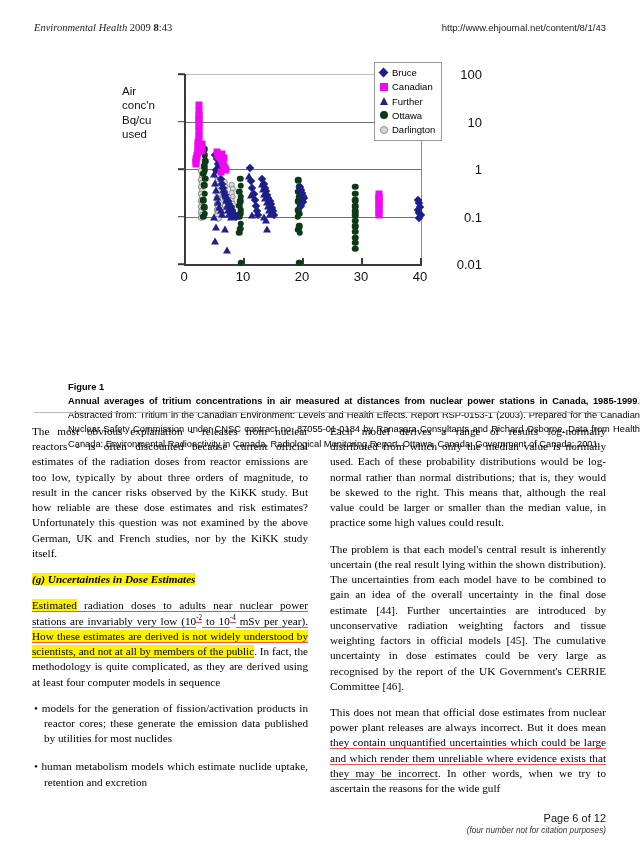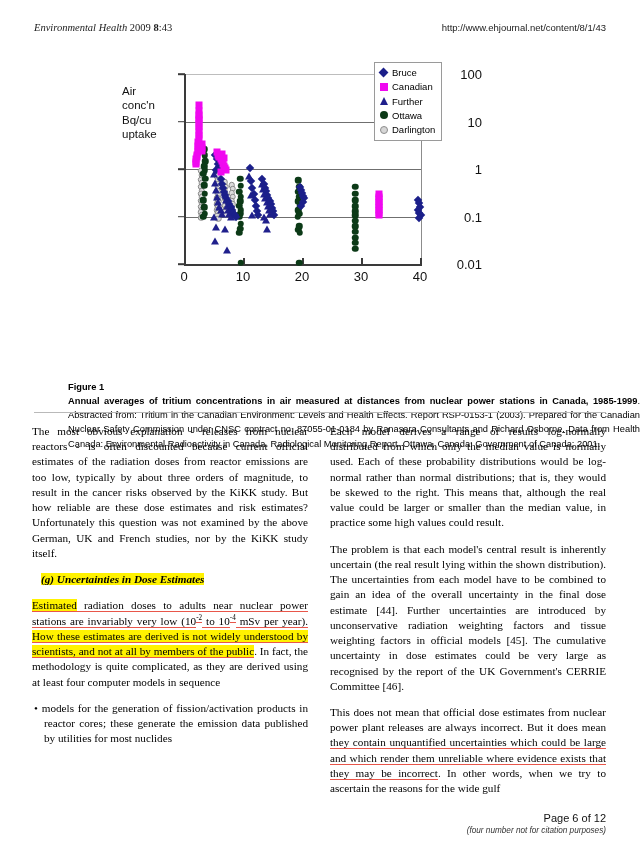--- a/index.html
+++ b/index.html
@@ -101,21 +101,21 @@
   
   .col { position:absolute; top:424px; width:276px; font-size:11.2px; line-height:1.36; text-align:justify; }
   .col-left { left:32px; }
   .col-right { left:330px; }
   .col p { margin:0 0 11px 0; }
   .col p.bullet { padding-left:12px; text-indent:-10px; margin-bottom:13px; }
   .col-right p.bullet { padding-left:22px; text-indent:-10px; }
 
   .sec-head {
     font-weight:bold; font-style:italic; font-size:11.2px;
-    background:#fff200; display:inline; margin:9px;
+    background:#fff200; display:inline; margin:0;
   }
   .sec-head-wrap { margin:0 0 1px 0; }
 
   .hl { background:#fff200; box-decoration-break:clone; -webkit-box-decoration-break:clone; }
   .ul-red {
     border-bottom:1.1px solid #e8564a;
     box-decoration-break:clone; -webkit-box-decoration-break:clone;
   }
   sup { font-size:0.64em; vertical-align:super; line-height:0; }
 
@@ -139,21 +139,21 @@
   <div class="url">http://www.ehjournal.net/content/8/1/43</div>
 </div>
 
 <div class="figure-block">
   <div class="chart-wrap">
 
     <div class="ylabel-block">
       <div>Air</div>
       <div>conc'n</div>
       <div>Bq/cu</div>
-      <div>uptake</div>
+      <div>used</div>
     </div>
 
     <div id="grid-layer">
         <div class="gridline" style="top: 154.5px;"></div>
         <div class="gridline" style="top: 107px;"></div>
         <div class="gridline" style="top: 59.5px;"></div>
         <div class="gridline faint" style="top: 12px;"></div>
       </div>
     <div class="axis-y-line"></div>
     <div class="axis-x-line"></div>
@@ -458,20 +458,21 @@
 <div class="col col-left">
   <p>The most obvious explanation - releases from nuclear reactors - is often discounted because current official estimates of the radiation doses from reactor emissions are too low, typically by about three orders of magnitude, to result in the cancer risks observed by the KiKK study. But how reliable are these dose estimates and risk estimates? Unfortunately this question was not examined by the above German, UK and French studies, nor by the KiKK study itself.</p>
 
   <p class="sec-head-wrap">
     <span class="sec-head">(g) Uncertainties in Dose Estimates</span>
   </p>
 
   <p><span class="hl ul-red">Estimated</span><span class="ul-red"> radiation doses to adults near nuclear power stations are invariably very low (10</span><sup class="ul-red">-2</sup><span class="ul-red"> to 10</span><sup class="ul-red">-4</sup><span class="ul-red"> mSv per year).</span> <span class="hl ul-red">How these estimates are derived is not widely understood by scientists, and not at all by members of the public</span><span>. In fact, the methodology is quite complicated, as they are derived using at least four computer models in sequence</span></p>
 
   <p class="bullet">• models for the generation of fission/activation products in reactor cores; these generate the emission data published by utilities for most nuclides</p>
+  <p class="bullet">• human metabolism models which estimate nuclide uptake, retention and excretion</p>
 </div>
 
 <div class="col col-right">
   <p>Each model derives a range of results log-normally distributed from which only the median value is normally used. Each of these probability distributions would be log-normal rather than normal distributions; that is, they would be skewed to the right. This means that, although the real value could be larger or smaller than the median value, in practice some high values could result.</p>
   <p>The problem is that each model's central result is inherently uncertain (the real result lying within the shown distribution). The uncertainties from each model have to be combined to gain an idea of the overall uncertainty in the final dose estimate [44]. Further uncertainties are introduced by unconservative radiation weighting factors and tissue weighting factors in official models [45]. The cumulative uncertainty in dose estimates could be very large as recognised by the report of the UK Government's CERRIE Committee [46].</p>
   <p><span>This does not mean that official dose estimates from nuclear power plant releases are always incorrect. But it does mean </span><span class="ul-red">they contain unquantified uncertainties which could be large and which render them unreliable where evidence exists that they may be incorrect</span><span>. In other words, when we try to ascertain the reasons for the wide gulf</span></p>
 </div>
 
 <div class="footer">
   <div class="pg">Page 6 of 12</div>

